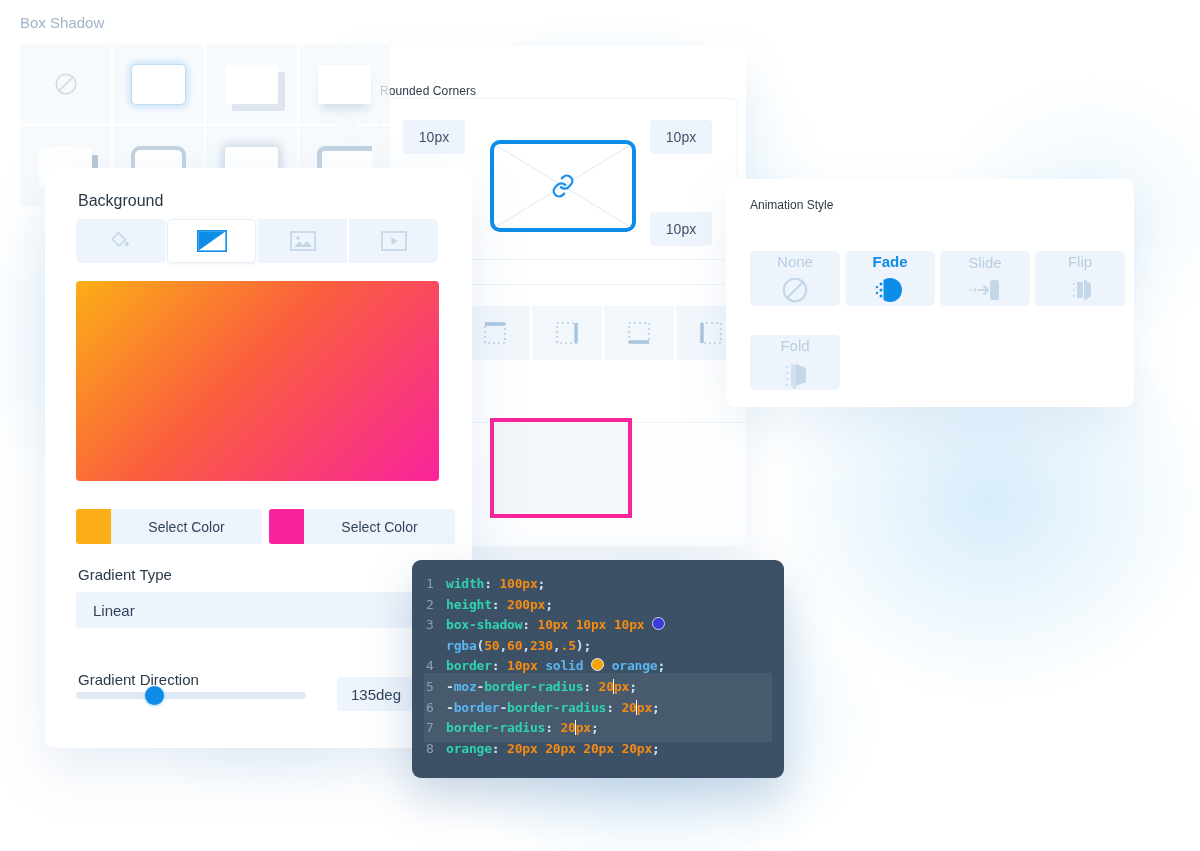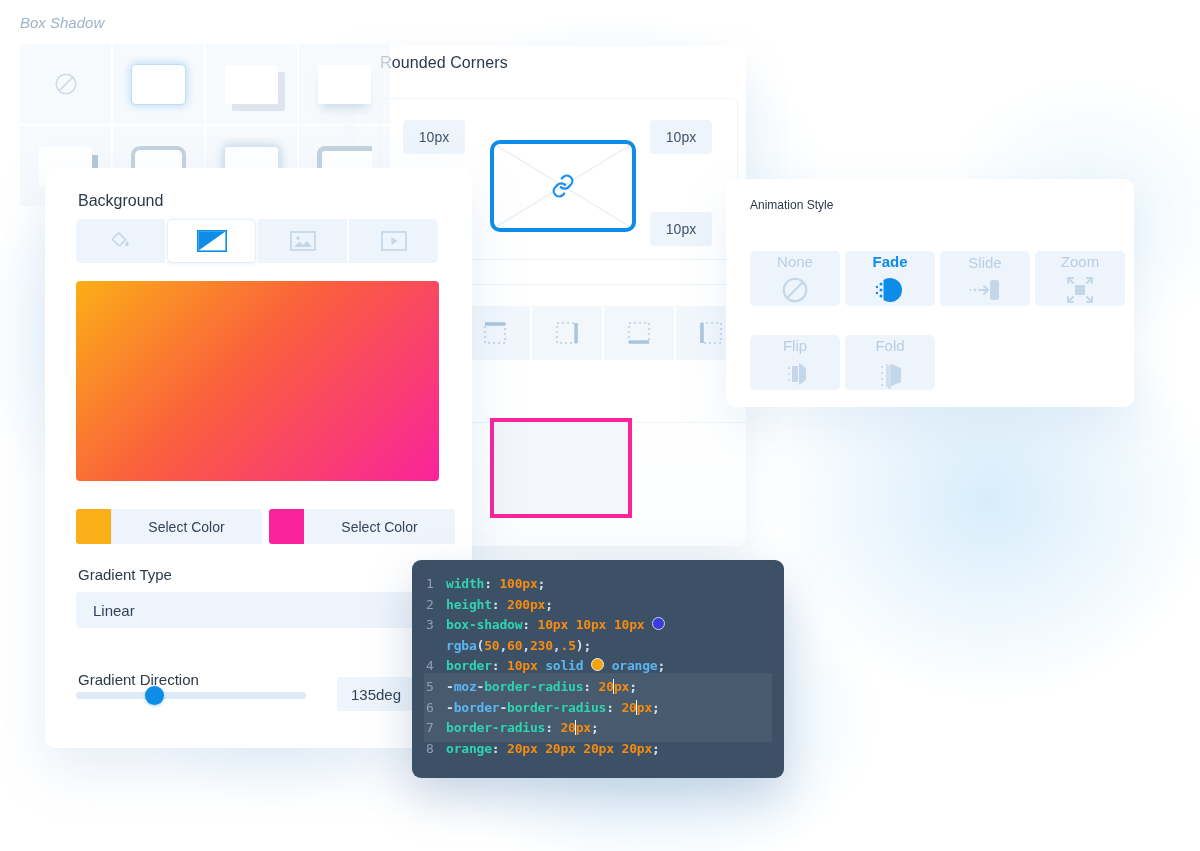--- a/index.html
+++ b/index.html
@@ -29,21 +29,21 @@
   
   .panel{position:absolute;background:#ffffff;border-radius:10px;}
 
   
   #rounded-corners-panel{
     left:356px;top:46px;width:390px;height:500px;
     border-radius:10px;
     background:linear-gradient(180deg,#ffffff 0%,#ffffff 72%,#fbfdff 100%);
     box-shadow:0 18px 46px rgba(120,165,205,.14);
   }
-  .rc-title{position:absolute;left:24px;top:8px;font-size:16px;color:#2b3a4a;letter-spacing:.1px;}
+  .rc-title{position:absolute;left:24px;top:38px;font-size:12px;color:#2b3a4a;letter-spacing:.1px;}
   .rc-frame{position:absolute;left:24px;top:52px;right:8px;height:160px;
     border:1px solid #eef4fa;border-radius:6px;background:#fff;}
   .px-badge{position:absolute;background:#eef4fb;color:#41526a;border-radius:4px;
     font-size:14px;display:flex;align-items:center;justify-content:center;}
   #px-badge-top-left{left:47px;top:74px;width:62px;height:34px;}
   #px-badge-top-right{left:294px;top:74px;width:62px;height:34px;}
   #px-badge-bottom-right{left:294px;top:166px;width:62px;height:34px;}
 
   #link-box{
     position:absolute;left:134px;top:94px;width:138px;height:84px;
@@ -114,21 +114,20 @@
     grid-template-columns:repeat(4,90px);grid-template-rows:repeat(2,79px);gap:5px;}
   .anim-cell{background:#eef4fb;border-radius:5px;display:flex;flex-direction:column;
     align-items:center;justify-content:center;gap:5px;cursor:pointer;margin-top:24px;}
   .anim-cell .lab{font-size:15px;color:#b8cee2;}
   .anim-cell.active .lab{color:#0d8ce8;font-weight:bold;}
 
   
   #box-shadow-panel{
     left:812px;top:424px;width:430px;height:208px;border-radius:10px;
     background:rgba(255,255,255,.5);
-    font-style:italic;
   }
   .bs-title{position:absolute;left:20px;top:14px;font-size:15px;color:#9fb4c9;}
   .bs-grid{position:absolute;left:20px;top:44px;display:grid;
     grid-template-columns:repeat(4,91px);grid-template-rows:repeat(2,80px);gap:2px;}
   .bs-cell{background:rgba(244,248,252,.75);display:flex;align-items:center;justify-content:center;cursor:pointer;}
   .bs-box{width:53px;height:39px;background:#fff;border-radius:5px;}
   .bs-2 .bs-box{border:1px solid #bfdcf5;box-shadow:0 0 7px 2px rgba(140,195,240,.45);}
   .bs-3 .bs-box{border-radius:2px;box-shadow:7px 7px 0 rgba(190,205,220,.45);}
   .bs-4 .bs-box{border-radius:2px;box-shadow:0 8px 9px -3px rgba(180,198,216,.55);}
   .bs-5 .bs-box{border-radius:2px;box-shadow:7px 7px 0 -1px rgba(170,190,208,.85);}
@@ -253,28 +252,20 @@
         <svg width="34" height="28" viewBox="0 0 34 28">
           <rect x="22" y="4" width="9" height="20" rx="2.5" fill="#c3d7e8"></rect>
           <line x1="11" y1="14" x2="20" y2="14" stroke="#c3d7e8" stroke-width="2" stroke-linecap="round"></line>
           <path d="M16 10l4 4-4 4" fill="none" stroke="#c3d7e8" stroke-width="2" stroke-linecap="round" stroke-linejoin="round"></path>
           <circle cx="7" cy="14" r="1.4" fill="#c3d7e8"></circle>
             <circle cx="2.5" cy="14" r="1.1" fill="#c3d7e8"></circle>
         </svg>
       </div>
 
 
-      <div class="anim-cell">
-        <span class="lab">Zoom</span>
-        <svg width="30" height="30" viewBox="0 0 30 30" fill="none" stroke="#c3d7e8" stroke-width="2" stroke-linecap="round" stroke-linejoin="round">
-          <rect x="10" y="10" width="10" height="10" fill="#c3d7e8" stroke="none"></rect>
-          <path d="M8 3H3v5M22 3h5v5M8 27H3v-5M22 27h5v-5"></path>
-          <path d="M3 3l5 5M27 3l-5 5M3 27l5-5M27 27l-5-5"></path>
-        </svg>
-      </div>
 
       <div class="anim-cell">
         <span class="lab">Flip</span>
         <svg width="30" height="30" viewBox="0 0 30 30">
           <path d="M19 4l7 5v12l-7 5z" fill="#c3d7e8"></path>
           <rect x="12" y="7" width="6" height="16" fill="#c3d7e8"></rect>
           <circle cx="9" cy="9" r="1.1" fill="#c3d7e8"></circle>
             <circle cx="9" cy="15" r="1.1" fill="#c3d7e8"></circle>
           <circle cx="9" cy="21" r="1.1" fill="#c3d7e8"></circle>
         </svg>

